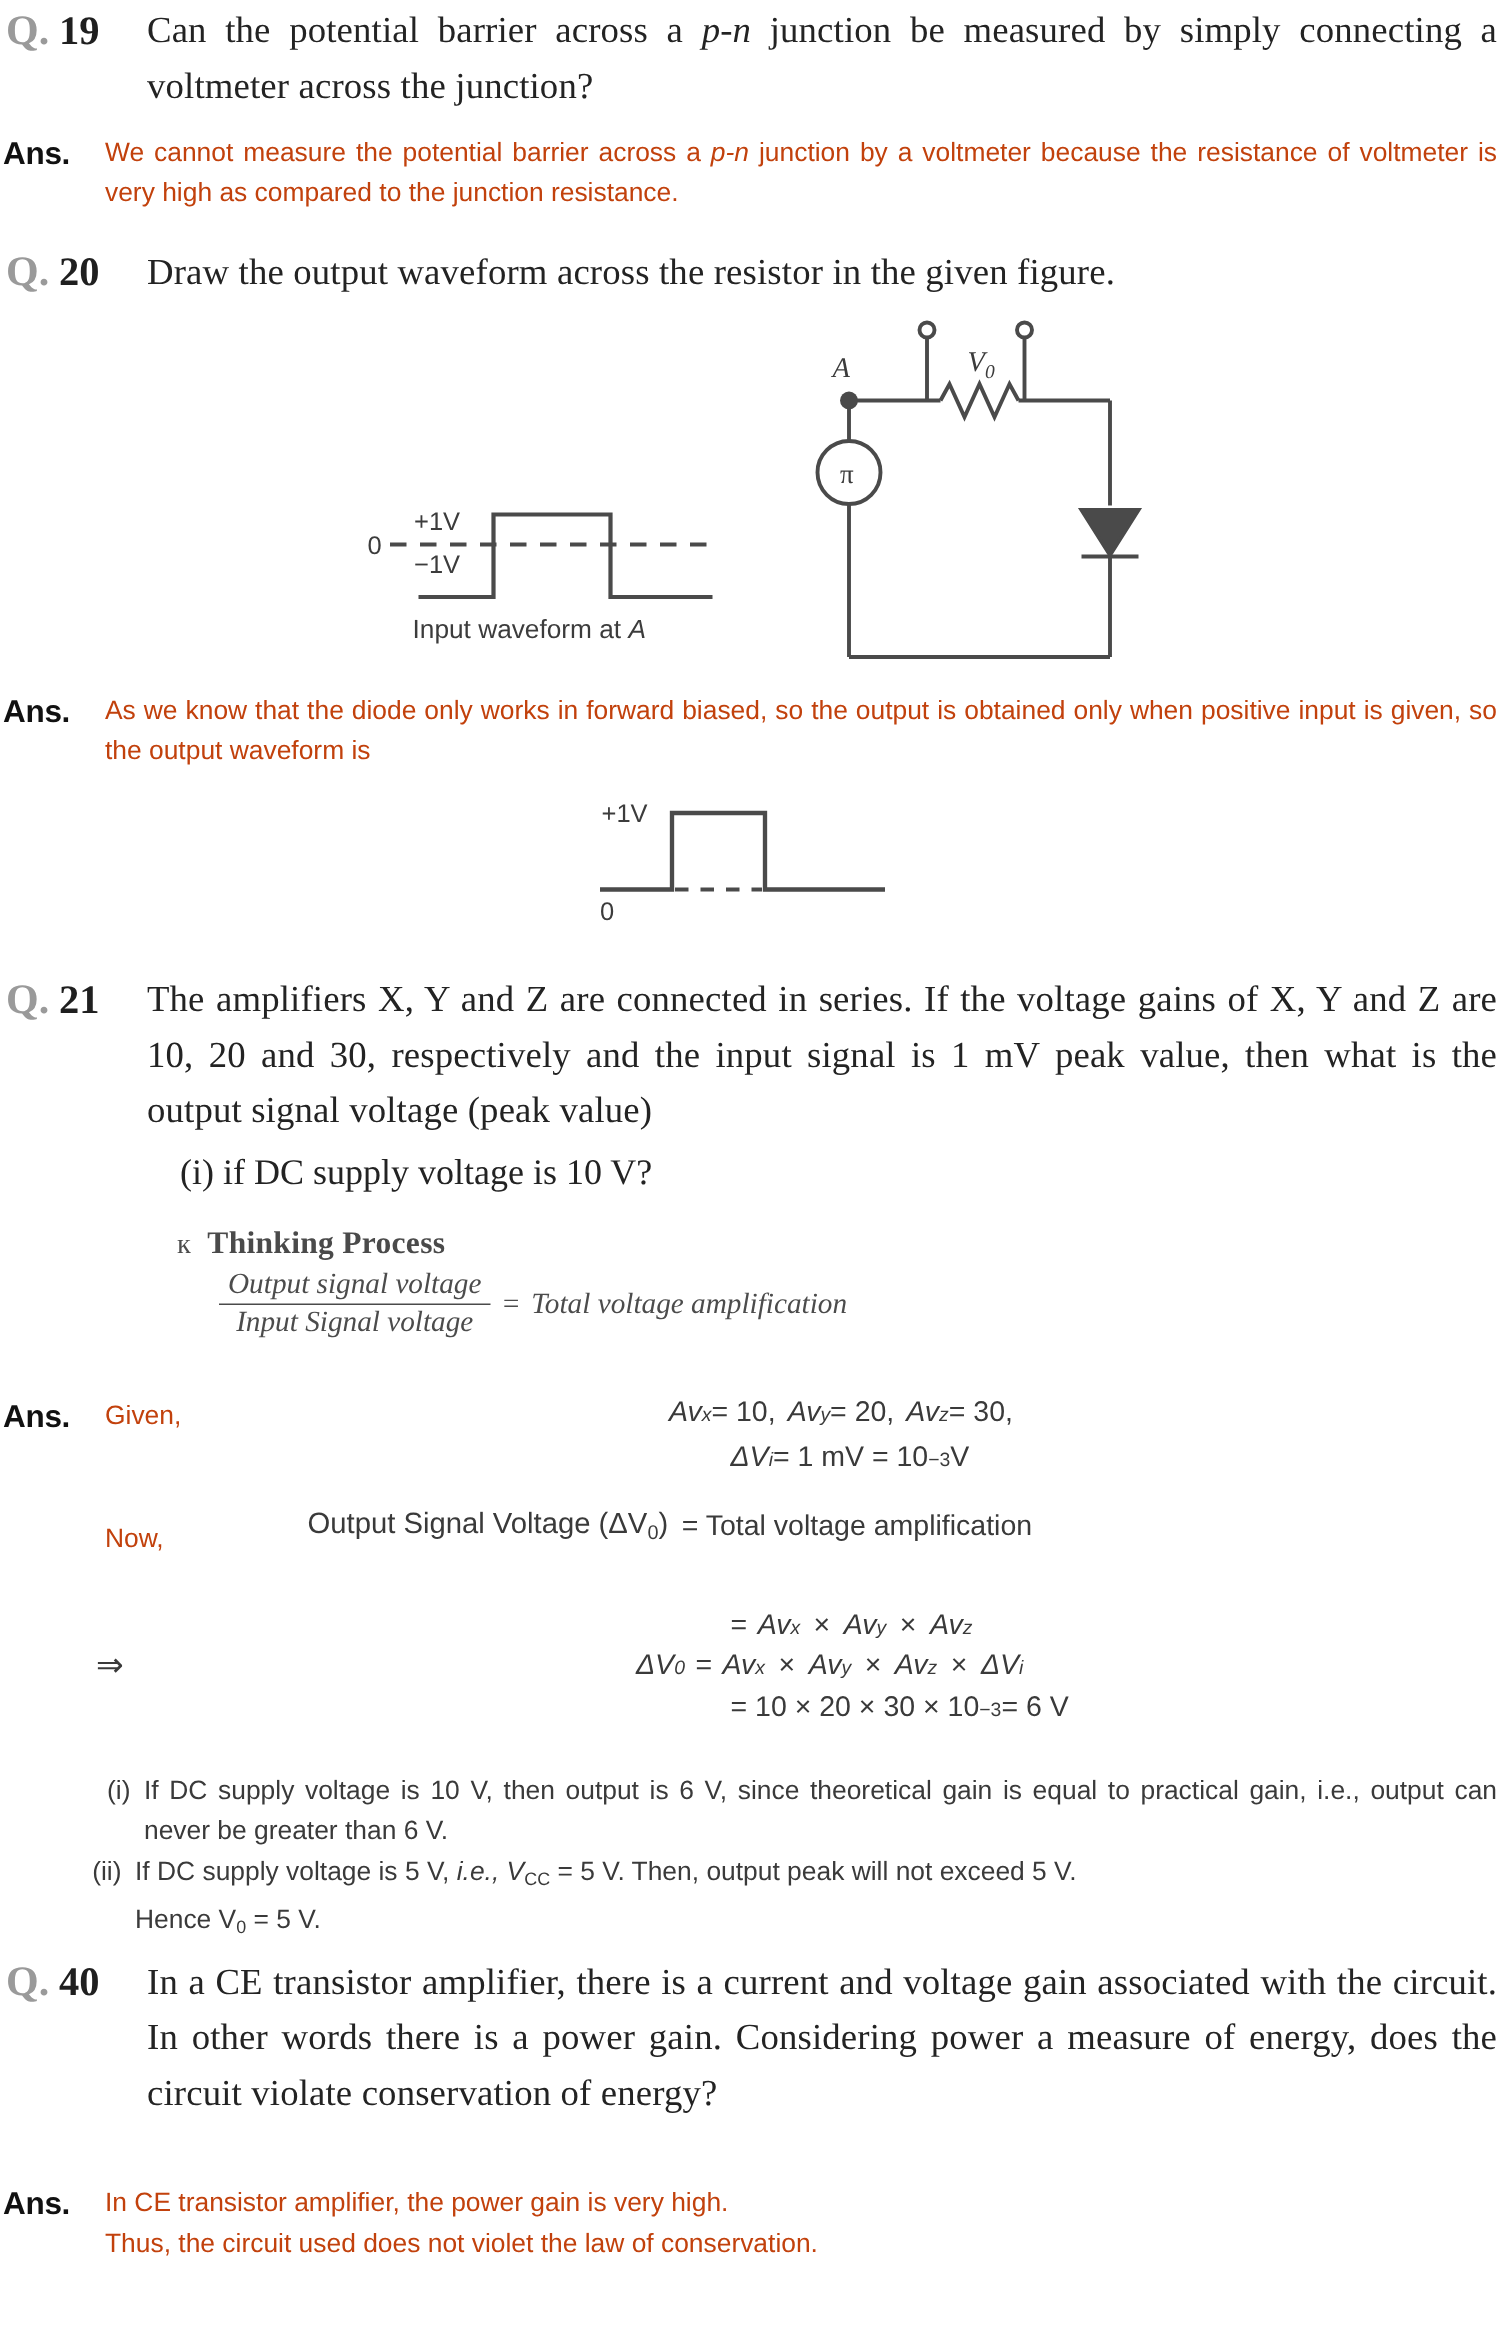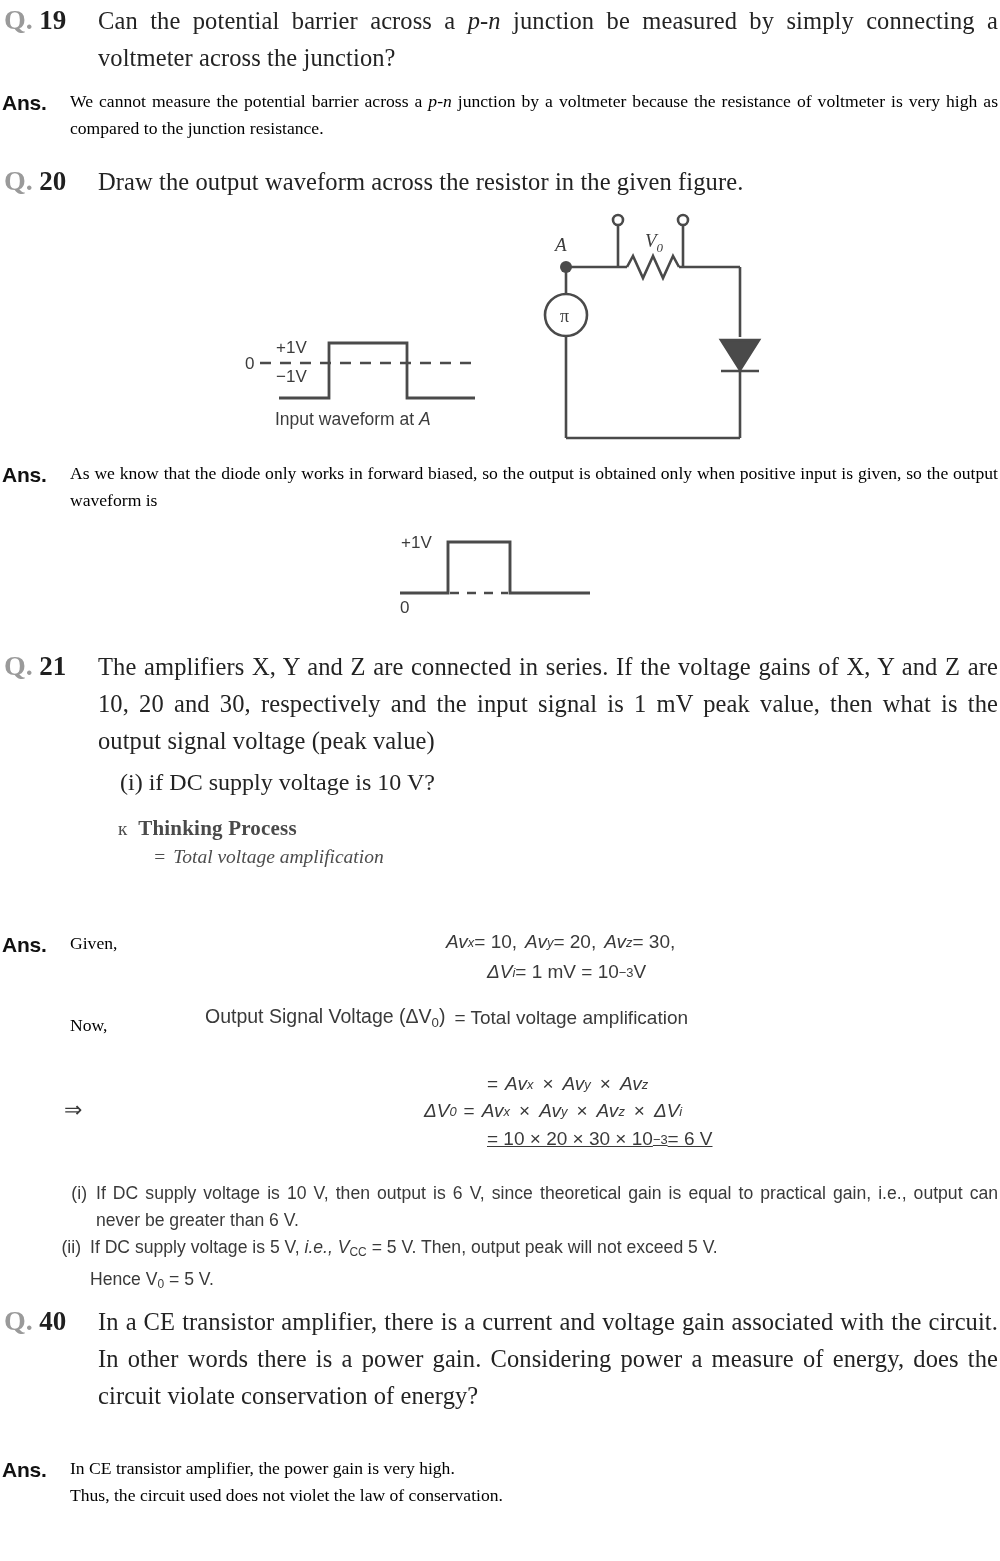--- a/index.html
+++ b/index.html
@@ -62,24 +62,24 @@
     width: 68px;
     flex: 0 0 68px;
     font-family: "Liberation Sans", sans-serif;
     font-weight: bold;
     font-size: 21px;
     line-height: 29px;
     color: #111111;
     letter-spacing: -0.2px;
   }
   .ans-text {
-    font-family: Liberation Serif, serif;
+    font-family: Liberation Sans, sans-serif;
     font-size: 17.6px;
     line-height: 27px;
-    color: #000000;
+    color: #c2410c;
     text-align: justify;
   }
   .ans-text i, .ans-text em { font-style: italic; }
 
   .sub { font-size: 0.68em; vertical-align: -0.28em; }
   .sup { font-size: 0.68em; vertical-align: 0.48em; }
 
   
   .tp-wrap { position: absolute; }
   .tp-head {
@@ -291,20 +291,24 @@
   <span>(i) if DC supply voltage is 10 V?</span>
   <span style="display:inline-block; width:64px;"></span>
 </div>
 
 <div class="tp-wrap" style="left:118px; top:816px;">
   <div class="tp-head">
     <span class="tp-bullet">к</span>
     <span class="tp-title">Thinking Process</span>
   </div>
   <div class="tp-formula" style="margin-left:28px;">
+    <span class="frac">
+      <span class="num">Output signal voltage</span>
+      <span class="den">Input Signal voltage</span>
+    </span>
     <span class="eqs">=</span>
     <span>Total voltage amplification</span>
   </div>
 </div>
 
 <div class="ans-block" style="left:2px; top:930px;">
   <div class="ans-marker">Ans.</div>
   <div class="ans-text" style="width:120px;">Given,</div>
 </div>
 
@@ -382,21 +386,21 @@
     <span style="width:9px;"></span>
   <span class="ital">Av</span>
     <span class="sub ital">z</span>
   <span style="width:9px;"></span>
     <span>×</span>
     <span style="width:9px;"></span>
   <span class="ital">ΔV</span>
     <span class="sub ital">i</span>
 </div>
 
-<div class="math-row" style="left:487px; top:1128px;text-decoration:underline;">
+<div class="math-row" style="left:487px; top:1128px;">
   <span>= 10 × 20 × 30 × 10</span>
     <span class="sup">−3</span>
     <span> = 6 V</span>
 </div>
 
 <div class="list-item" style="left:58px; top:1180px; width:942px;">
   <span class="li-mark">(i)</span>
   <span class="li-body" style="width:902px;">If DC supply voltage is 10 V, then output is 6 V, since theoretical gain is equal to practical gain, i.e., output can never be greater than 6 V.</span>
 </div>
 

